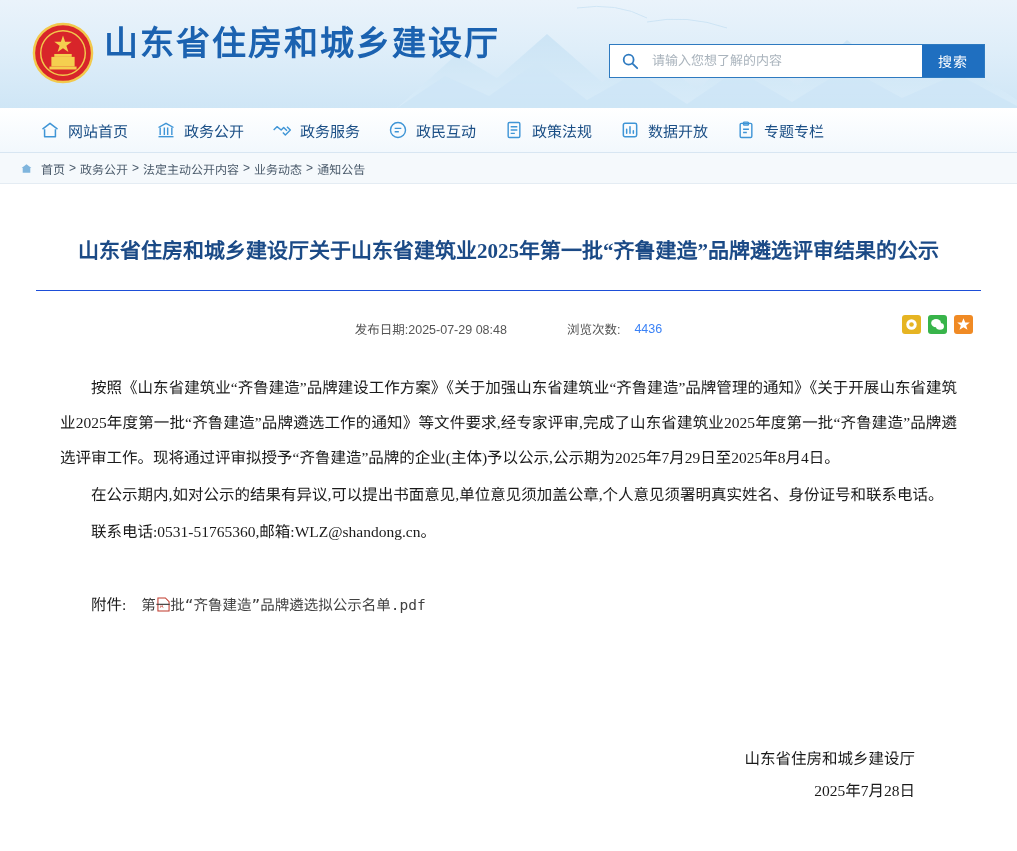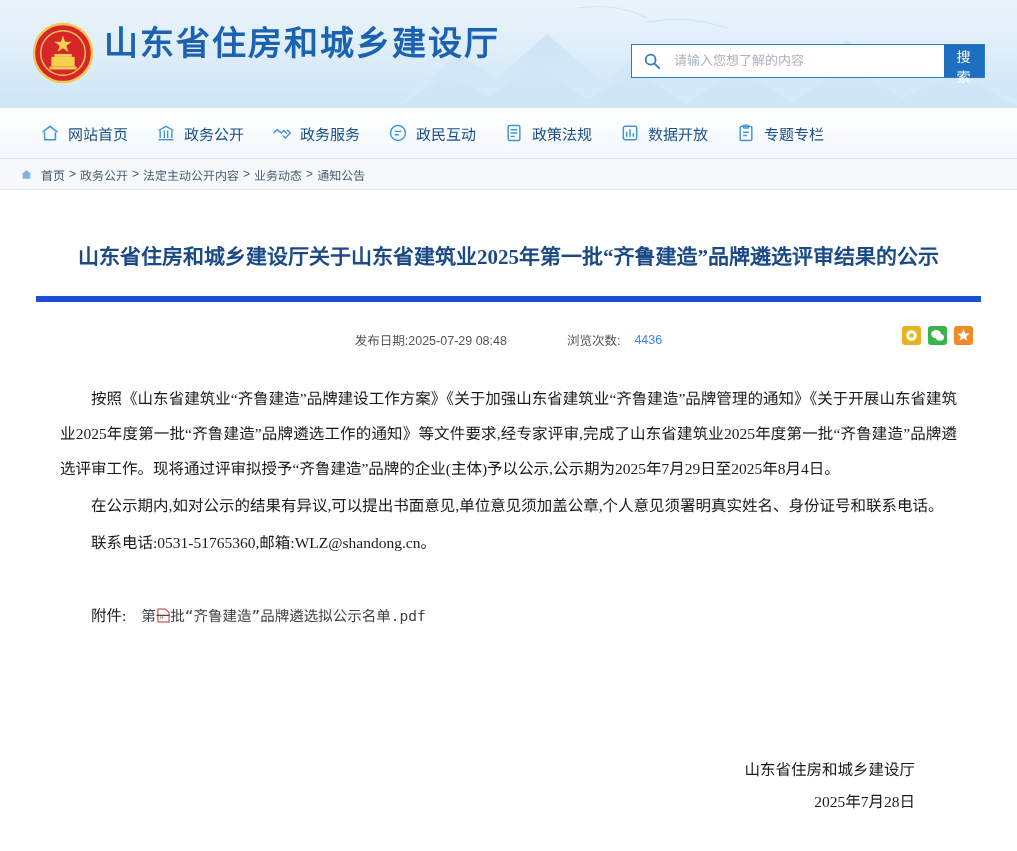--- a/index.html
+++ b/index.html
@@ -75,33 +75,33 @@
   .search-input {
     border: none;
     outline: none;
     width: 268px;
     font-size: 13px;
     color: #15803d;
     font-family: Liberation Serif, serif;
   }
   .search-input::placeholder { color: #aab4bd; }
   .search-btn {
-    width: 40px;
+    width: 62px;
     background: #1f6fc0;
     color: #fff;
     border: none;
     font-size: 14px;
     font-family: "Liberation Sans", sans-serif;
     cursor: pointer;
     letter-spacing: 1px;
   }
 
   
   .main-nav {
-    height: 51px;
+    height: 45px;
     background: linear-gradient(180deg, #ffffff 0%, #f2f8fd 100%);
     border-bottom: 1px solid #d8e6f2;
     display: flex;
     align-items: center;
     padding: 16px 26px;
     box-sizing: border-box;
   }
   .nav-item {
     display: flex;
     align-items: center;
@@ -137,21 +137,21 @@
     padding: 0 36px;
   }
   .article-title {
     text-align: center;
     font-family: "Liberation Serif", "DejaVu Serif", serif;
     font-size: 21px;
     font-weight: bold;
     color: #1b4a86;
     line-height: 34px;
     padding: 36px 40px 22px 40px;
-    border-bottom: 6px solid #1d4ed8;
+    border-bottom: 1px solid #1d4ed8;
   }
   .meta-row {
     display: flex;
     align-items: center;
     justify-content: center;
     gap: 60px;
     font-size: 12.5px;
     color: #555;
     padding: 14px 0 6px 0;
     position: relative;

